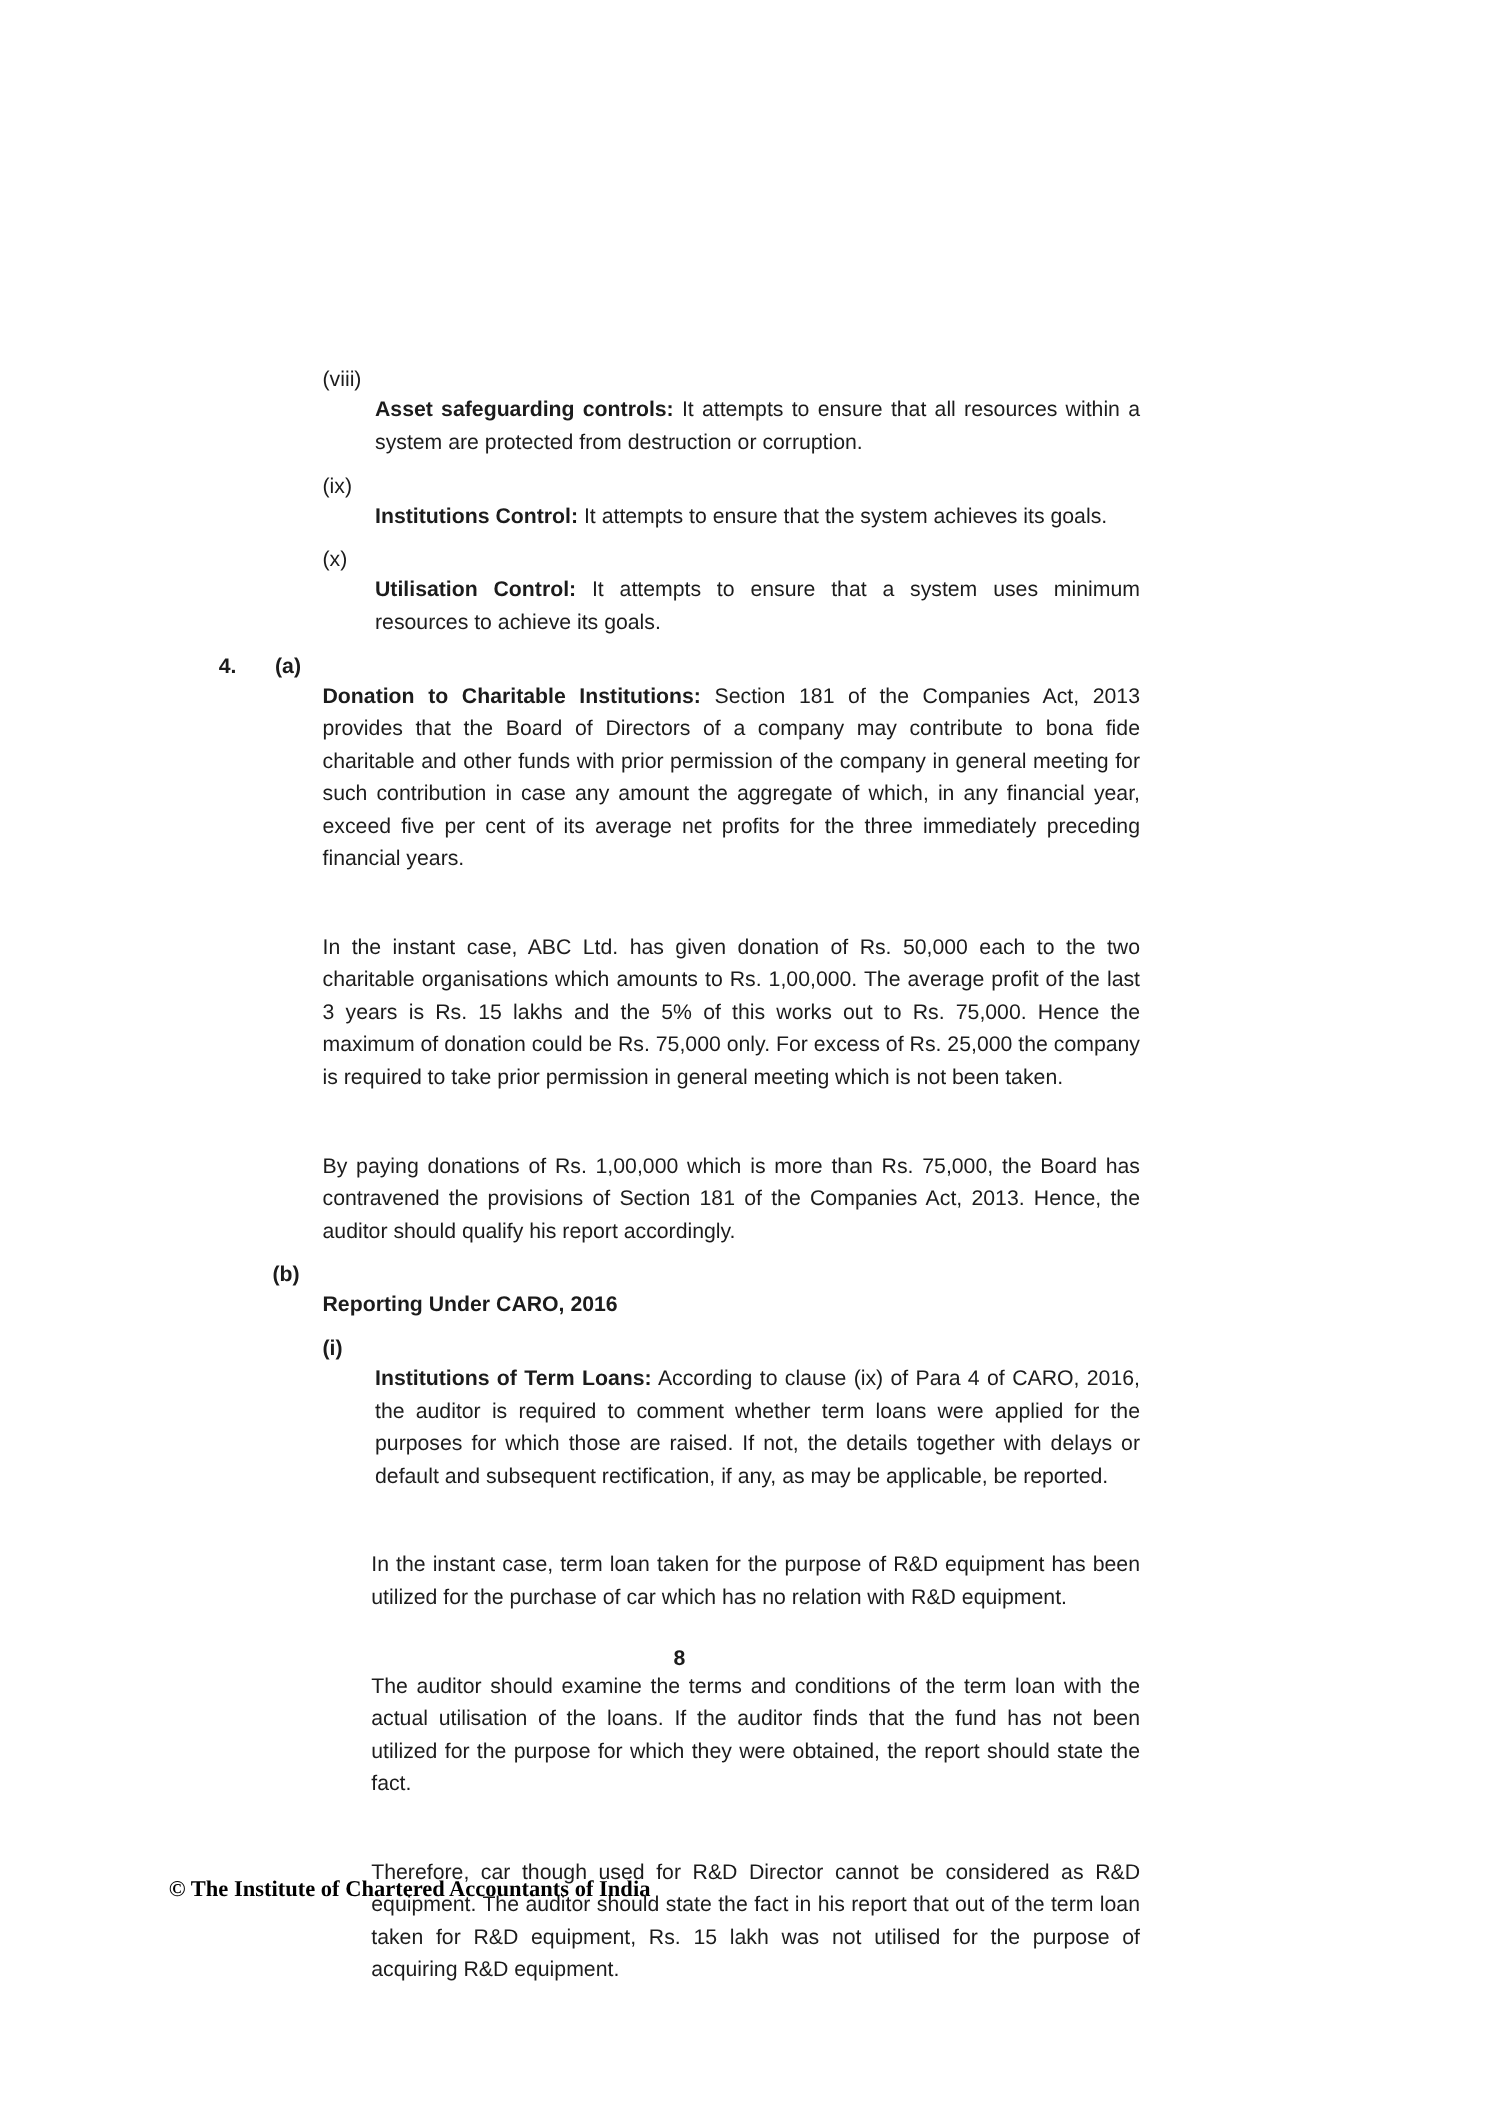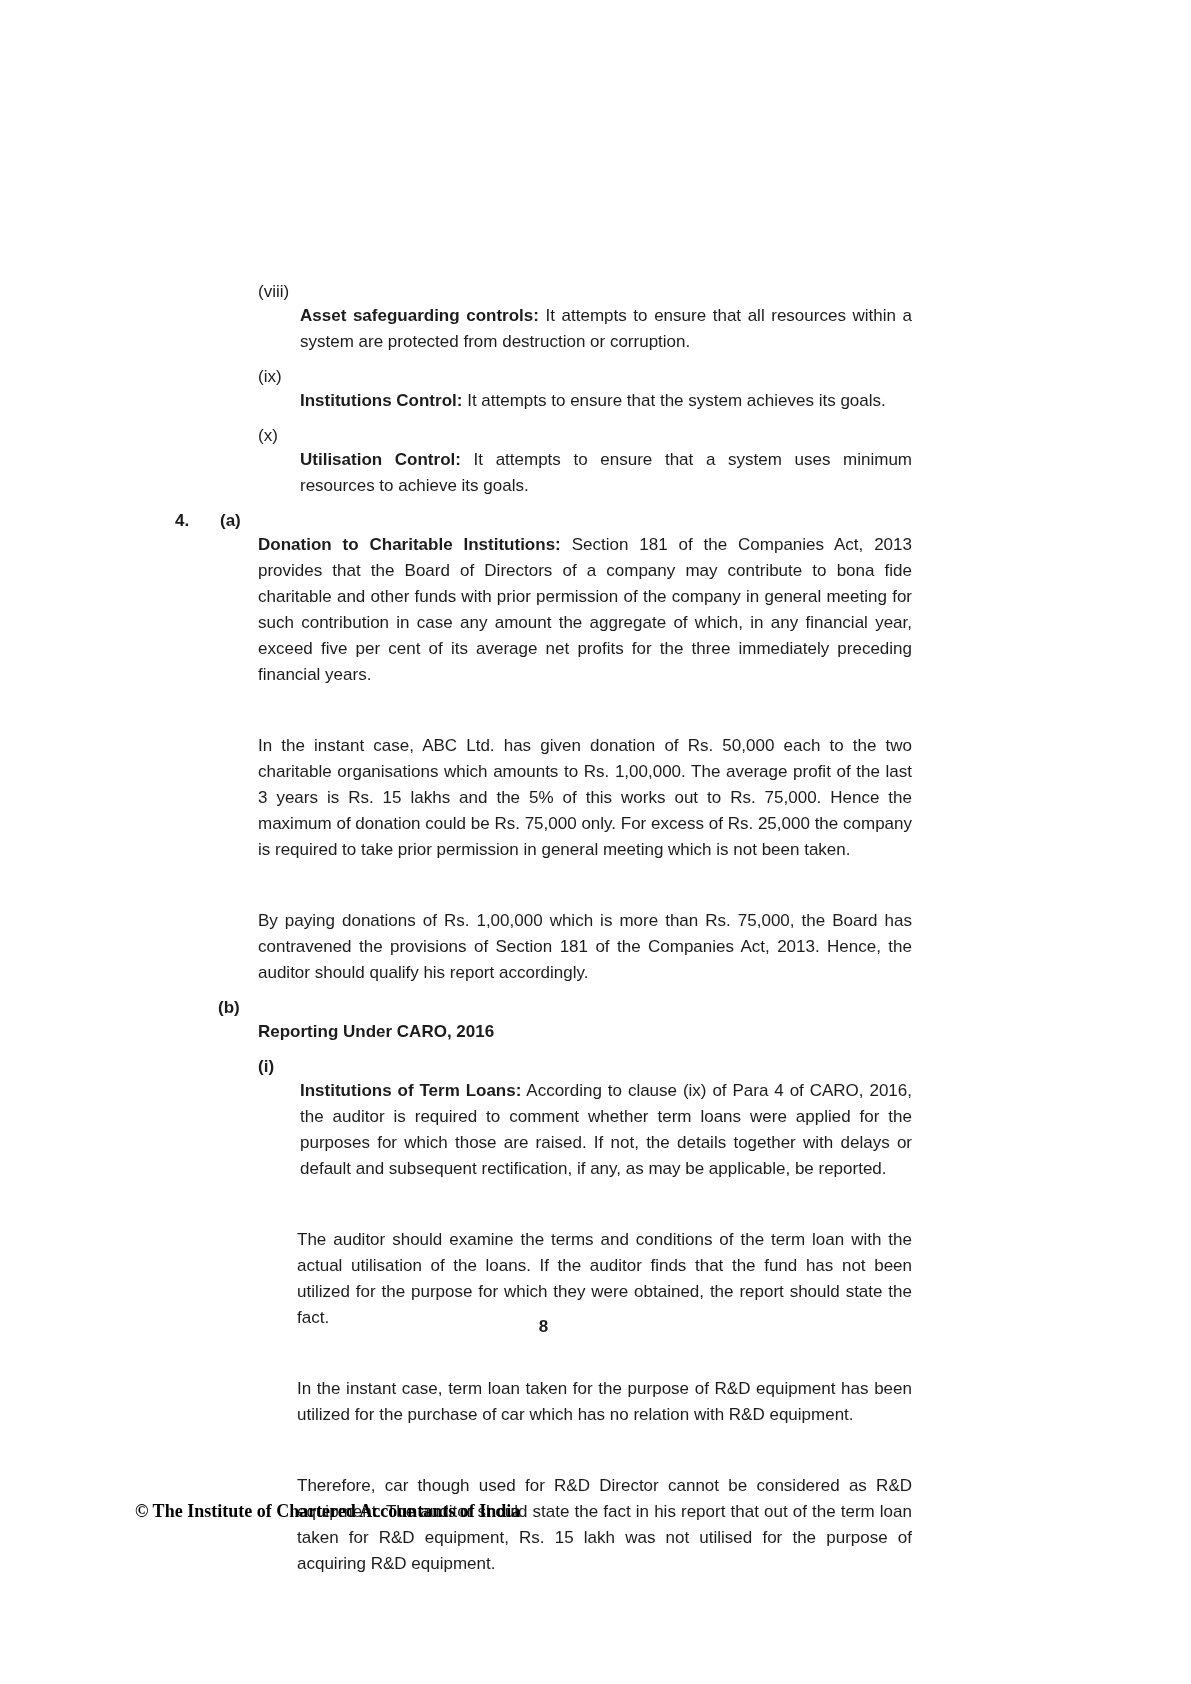--- a/index.html
+++ b/index.html
@@ -14,21 +14,21 @@
     height: 1684px;
     background: #ffffff;
     font-family: "Liberation Sans", sans-serif;
     font-size: 17px;
     line-height: 26px;
     color: #1c1c1c;
     overflow: hidden;
   }
   .content {
     position: absolute;
-    top: 279px;
+    top: 291px;
     left: 175px;
     width: 737px;
     text-align: justify;
   }
   .row {
     display: flex;
     margin-bottom: 9px;
   }
   .para {
     margin-bottom: 9px;
@@ -112,23 +112,23 @@
     <div class="row b-row">
       <span class="b-label">(b)</span>
       <div class="body bold heading-line">Reporting Under CARO, 2016</div>
     </div>
 
     <div class="row indent-1">
       <span class="marker bold">(i)</span>
       <div class="body"><b class="lead">Institutions of Term Loans:</b> <span>According to clause (ix) of Para 4 of CARO, 2016, the auditor is required to comment whether term loans were applied for the purposes for which those are raised. If not, the details together with delays or default and subsequent rectification, if any, as may be applicable, be reported.</span></div>
     </div>
 
+    <div class="para indent-2">In the instant case, term loan taken for the purpose of R&amp;D equipment has been utilized for the purchase of car which has no relation with R&amp;D equipment.</div>
+
     <div class="para indent-2">The auditor should examine the terms and conditions of the term loan with the actual utilisation of the loans. If the auditor finds that the fund has not been utilized for the purpose for which they were obtained, the report should state the fact.</div>
-
-    <div class="para indent-2">In the instant case, term loan taken for the purpose of R&amp;D equipment has been utilized for the purchase of car which has no relation with R&amp;D equipment.</div>
 
     <div class="para indent-2">Therefore, car though used for R&amp;D Director cannot be considered as R&amp;D equipment. The auditor should state the fact in his report that out of the term loan taken for R&amp;D equipment, Rs. 15 lakh was not utilised for the purpose of acquiring R&amp;D equipment.</div>
 
   </div>
 
   <div class="page-number">8</div>
 
   <div class="footer">© The Institute of Chartered Accountants of India</div>
 
 </div>

